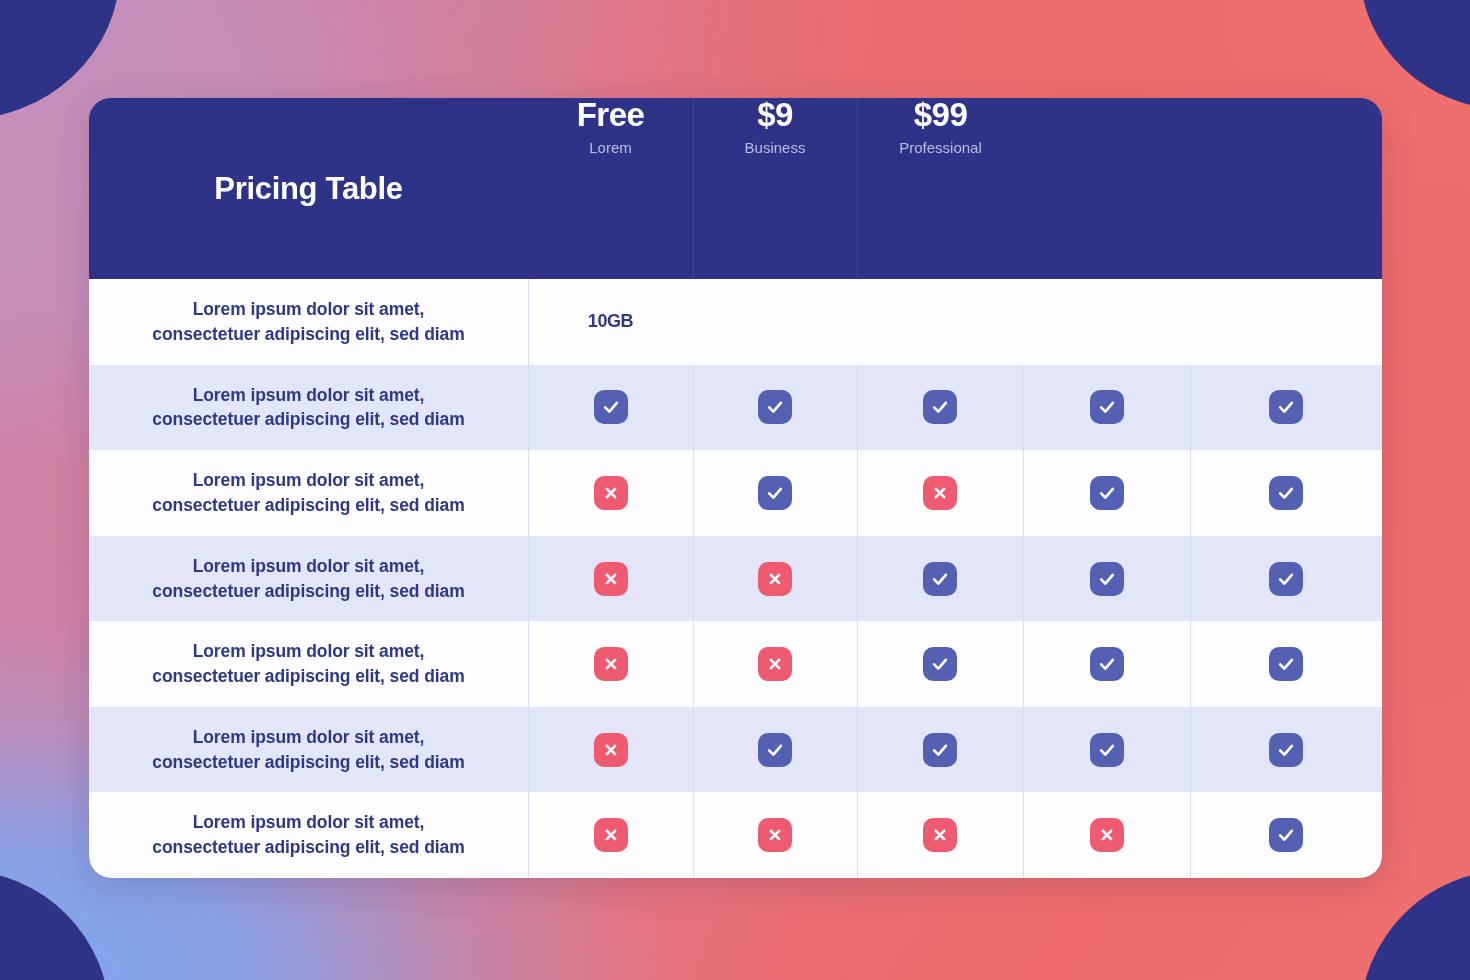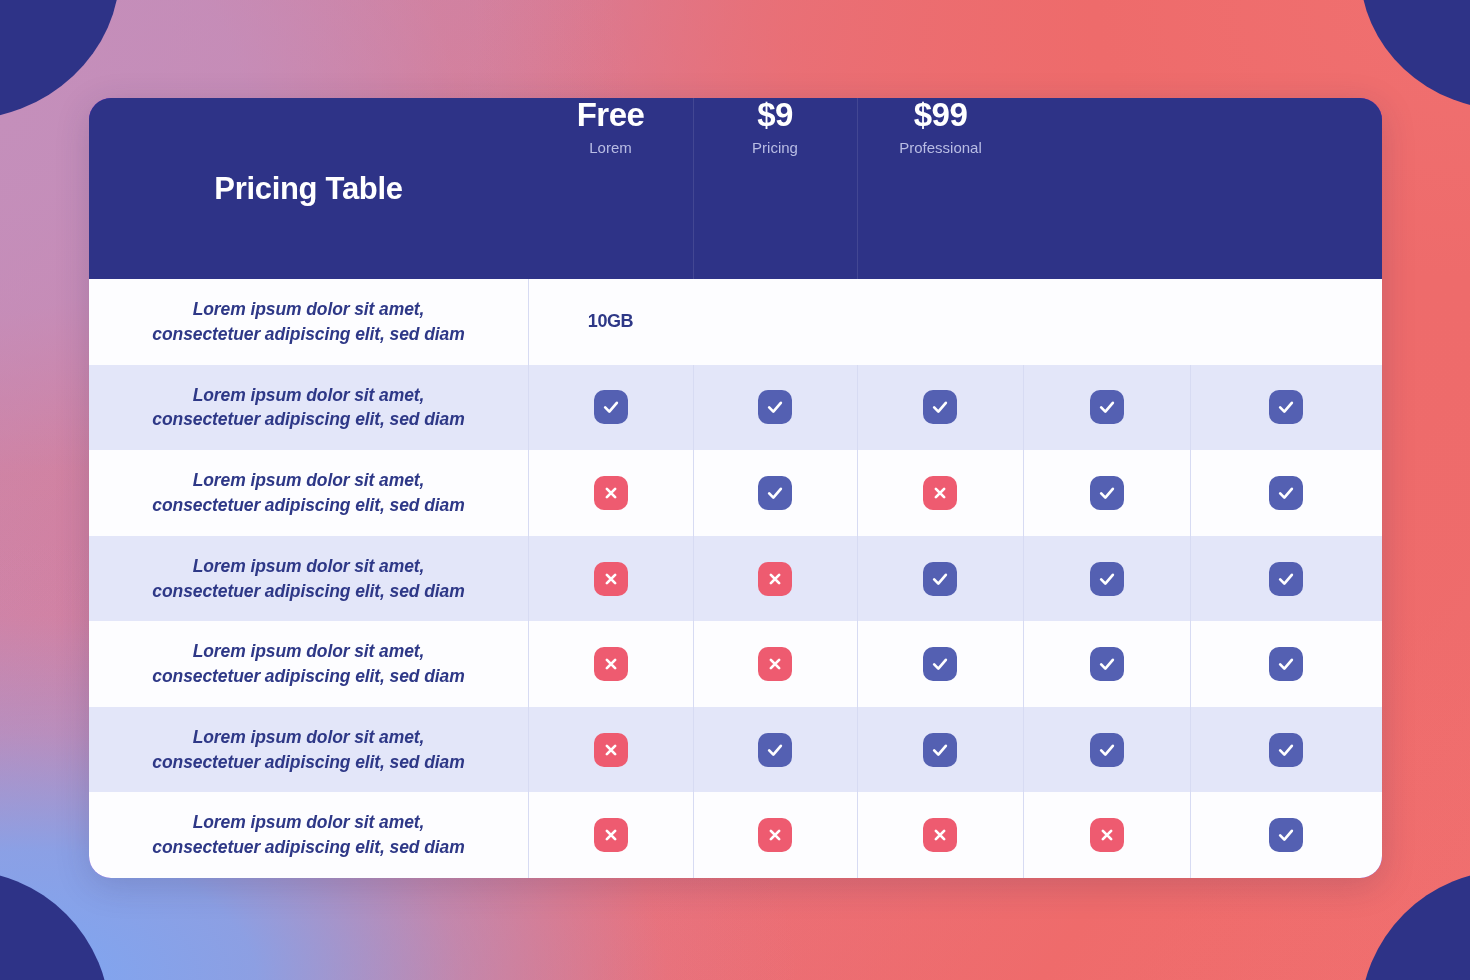--- a/index.html
+++ b/index.html
@@ -127,21 +127,20 @@
     min-height: 0;
   }
   .row.odd  { background: #fdfdff; }
   .row.even { background: #e3e6f9; }
 
   .feature {
     display: flex;
     align-items: center;
     justify-content: center;
     padding: 0 34px;
-    font-style: italic;
   }
   .feature-text {
     color: #2e3887;
     font-size: 17.5px;
     font-weight: 700;
     line-height: 1.42;
     text-align: center;
     letter-spacing: -0.1px;
     max-width: 330px;
   }
@@ -199,21 +198,21 @@
     <div class="thead">
       <div class="c0 cell-label">
         <span class="table-title">Pricing Table</span>
       </div>
       <div class="c1 plan">
         <span class="plan-price">Free</span>
         <span class="plan-name">Lorem</span>
       </div>
       <div class="c2 plan">
         <span class="plan-price">$9</span>
-        <span class="plan-name">Pricing</span>
+        <span class="plan-name">Business</span>
       </div>
       <div class="c4 plan">
         <span class="plan-price">$99</span>
         <span class="plan-name">Professional</span>
       </div>
     </div>
 
     <div class="tbody" id="tbody">
         <div class="row odd">
           <div class="c0 feature">

